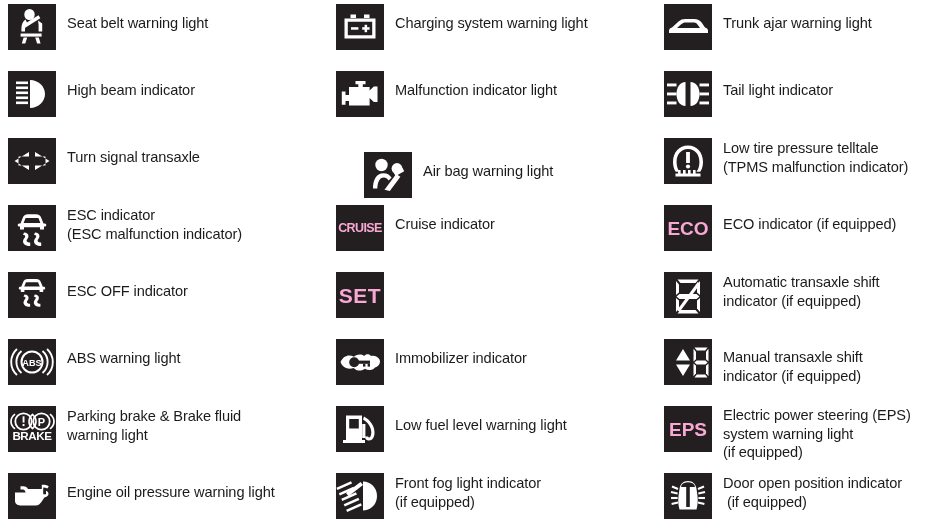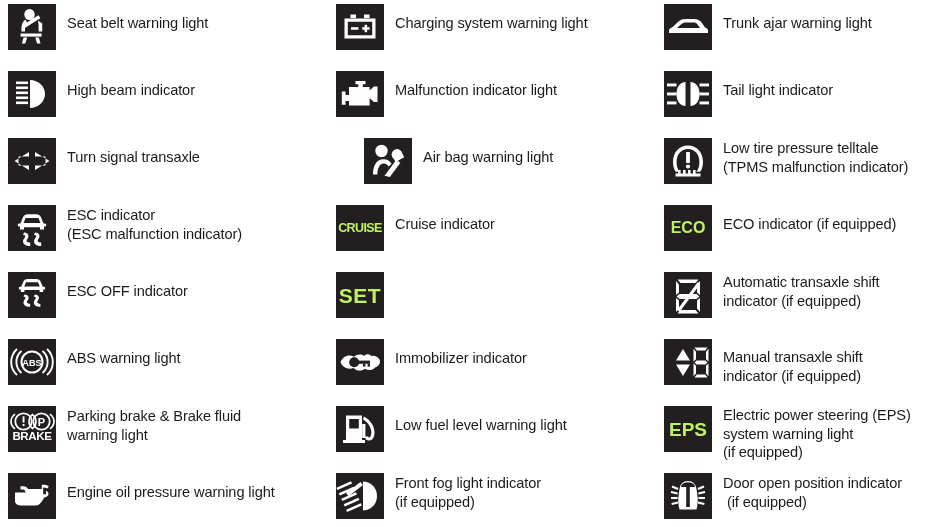--- a/index.html
+++ b/index.html
@@ -33,29 +33,29 @@
     position: relative;
     overflow: hidden;
     display: flex;
     align-items: center;
     justify-content: center;
   }
   .icon-box svg {
     display: block;
   }
   .icon-text {
-    color: #bef264;
+    color: #f9a8d4;
     font-family: "Liberation Sans", sans-serif;
     font-weight: bold;
     line-height: 1;
     letter-spacing: -0.2px;
   }
   .t-cruise { font-size: 12.5px; letter-spacing: -0.6px; }
   .t-set    { font-size: 21px; letter-spacing: 0.5px; }
-  .t-eco    { font-size: 16px; letter-spacing: 0px; }
+  .t-eco    { font-size: 19px; letter-spacing: 0px; }
   .t-eps    { font-size: 19px; letter-spacing: 0px; }
 
   .label {
     margin-left: 11px;
     font-size: 14.6px;
     line-height: 18.5px;
     color: #1b1b1b;
     padding-top: 10px;
     white-space: pre;
     letter-spacing: -0.1px;
@@ -204,21 +204,21 @@
     <div class="cell col1" style="top: 71px;">
       <div class="icon-box">
         <svg width="48" height="46" viewBox="0 0 48 46" xmlns="http://www.w3.org/2000/svg">
           <g fill="#ffffff">
             <path d="M19.5 10.0 L29.5 10.0 L29.5 13.2 L26.8 13.2 L26.8 16.0 L33.6 16.0 L33.6 19.5 L37.8 15.6 L41.5 15.6 L41.5 31.0 L37.8 31.0 L33.6 27.0 L33.6 34.5 L13.0 34.5 L13.0 30.0 L9.5 30.0 L9.5 33.8 L5.8 33.8 L5.8 20.5 L9.5 20.5 L9.5 24.0 L13.0 24.0 L13.0 16.0 L22.3 16.0 L22.3 13.2 L19.5 13.2 Z"></path>
           </g>
         </svg>
       </div>
       <div class="label">Malfunction indicator light</div>
     </div>
-    <div class="cell col1" style="top: 138px; padding-left: 28px;">
+    <div class="cell col1" style="top: 152px; padding-left: 28px;">
       <div class="icon-box">
         <svg width="48" height="46" viewBox="0 0 48 46" xmlns="http://www.w3.org/2000/svg">
           <g fill="#ffffff">
             <circle cx="17.5" cy="13.0" r="6.2"></circle>
             <path d="M9.0 36.5 C9.0 28.0 12.2 21.2 19.5 21.2 C23.5 21.2 26.0 23.0 27.6 25.8 L24.6 28.4 C23.4 26.6 21.8 25.5 19.8 25.5 C15.6 25.5 13.6 30.2 13.3 36.5 Z"></path>
             <circle cx="33.0" cy="16.5" r="5.4"></circle>
             <path d="M20.5 37.8 L32.2 22.0 L36.4 24.8 L25.8 39.0 Z"></path>
             <path d="M29.8 21.0 L38.6 16.0 L40.2 19.3 L31.8 24.0 Z"></path>
           </g>
         </svg>

